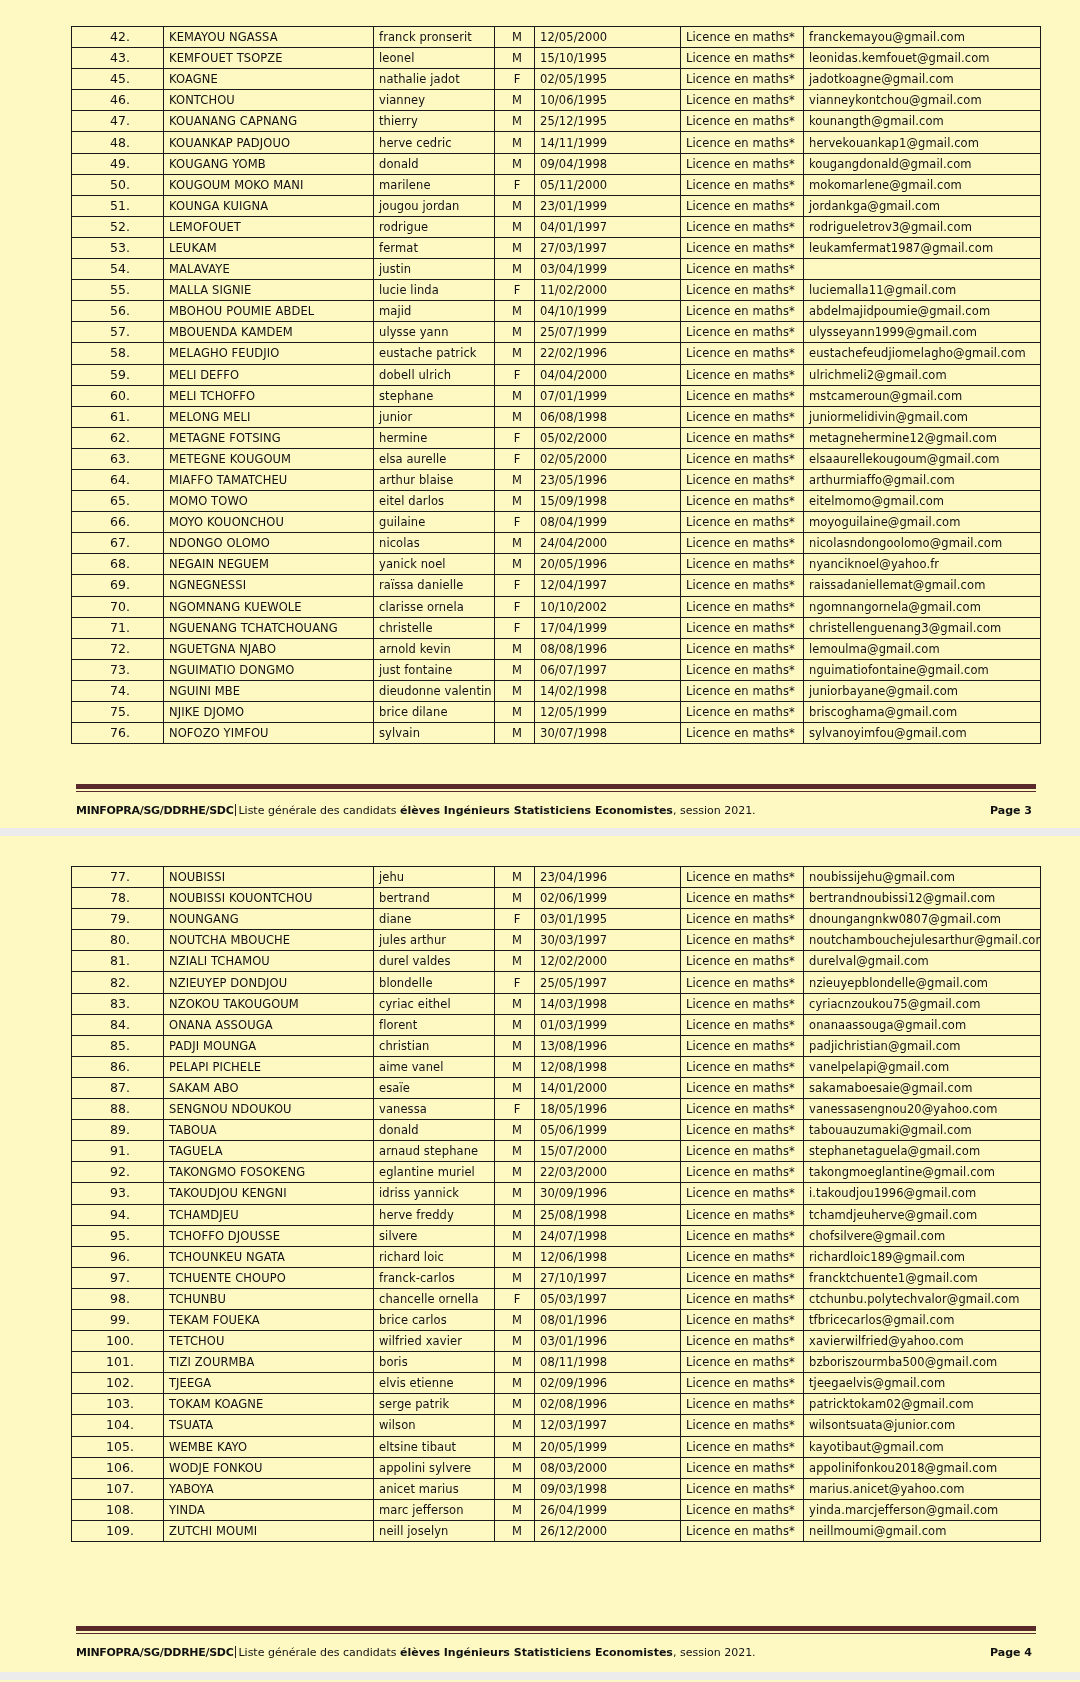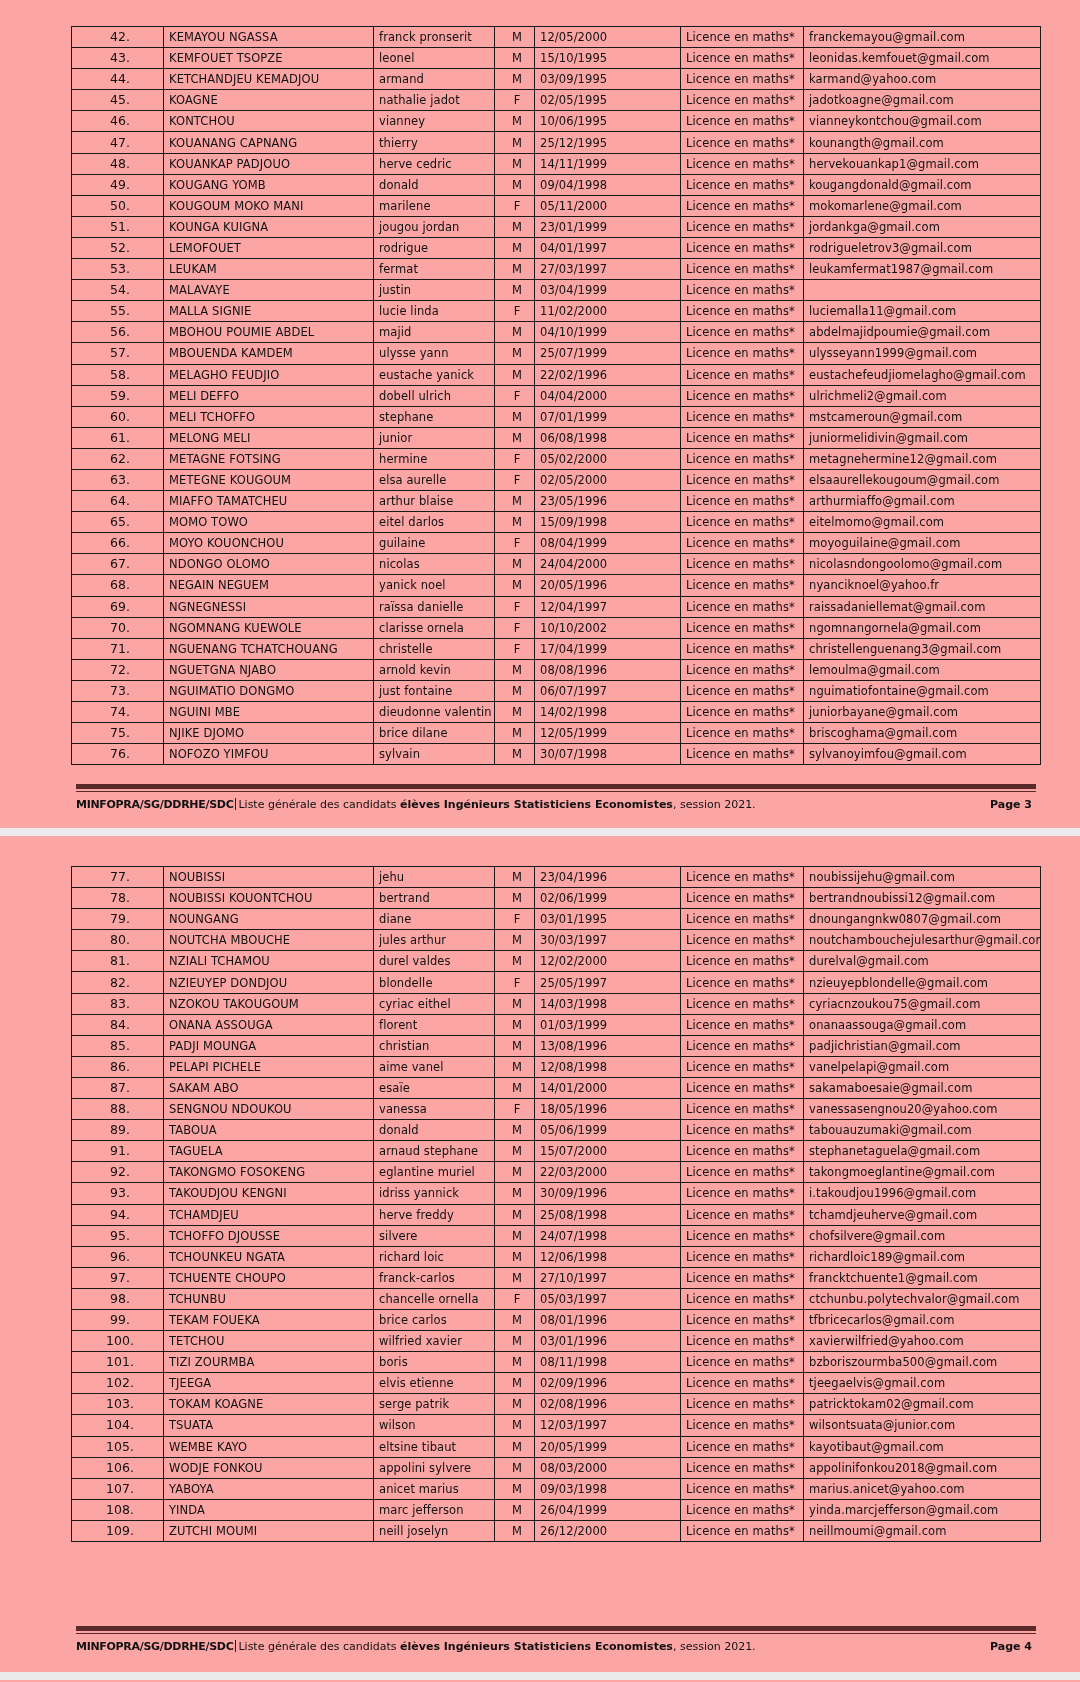--- a/index.html
+++ b/index.html
@@ -1,37 +1,37 @@
 <!DOCTYPE html>
 <html><head>
 <meta charset="utf-8">
 <style>
   html, body { margin: 0; padding: 0; }
   body {
     width: 1080px; height: 1682px; background: #ffffff; position: relative; overflow: hidden;
     font-family: "DejaVu Sans", "Liberation Sans", sans-serif; color: #111;
   }
-  .page { position: absolute; left: 0; width: 1080px; background: #fca5a5; }
+  .page { position: absolute; left: 0; width: 1080px; background: #fef9c3; }
   .page-gap { position: absolute; left: 0; width: 1080px; height: 8px; background: #ececec; }
   table.roster {
     position: absolute; left: 71px; width: 969px;
     border-collapse: collapse; table-layout: fixed;
     font-size: 11.5px; letter-spacing: 0.1px;
   }
   table.roster td {
     border: 1px solid #1a1a1a; height: 20.1px; padding: 0 0 0 5px;
     white-space: nowrap; overflow: hidden; line-height: 20px;
   }
   td.num { text-align: center; padding: 0 20px 0 0; font-size: 12.5px; }
   td.sex { text-align: center; padding: 0; }
   td.name { padding-left: 6px; }
   .footer { position: absolute; left: 76px; width: 960px; }
   .footer .rule-thick { height: 5px; background: #5a2a2a; }
   .footer .rule-thin { height: 1px; background: #5a2a2a; margin-top: 2px; }
-  .footer .line { display: flex; justify-content: space-between; align-items: baseline; margin-top: 6px; font-size: 11px; gap: 32px; }
+  .footer .line { display: flex; justify-content: space-between; align-items: baseline; margin-top: 12px; font-size: 11px; gap: 32px; }
   .footer .org { font-weight: bold; font-family: "DejaVu Sans", sans-serif; letter-spacing: -0.3px; }
   .footer .sep { display: inline-block; width: 1px; height: 12px; background: #222; margin: 0 2px 0 2px; vertical-align: -2px; }
   .footer .desc { font-weight: normal; }
   .footer .bold { font-weight: bold; }
   .footer .pageno { font-weight: bold; margin-right: 4px; }
 </style>
 </head>
 <body>
 
 <div class="page" style="top:0;height:828px;">
@@ -58,29 +58,20 @@
         <tr>
           <td class="num">43.</td>
           <td class="name">KEMFOUET TSOPZE</td>
           <td>leonel</td>
           <td class="sex">M</td>
           <td>15/10/1995</td>
           <td>Licence en maths*</td>
           <td>leonidas.kemfouet@gmail.com</td>
         </tr>
         <tr>
-          <td class="num">44.</td>
-          <td class="name">KETCHANDJEU KEMADJOU</td>
-          <td>armand</td>
-          <td class="sex">M</td>
-          <td>03/09/1995</td>
-          <td>Licence en maths*</td>
-          <td>karmand@yahoo.com</td>
-        </tr>
-        <tr>
           <td class="num">45.</td>
           <td class="name">KOAGNE</td>
           <td>nathalie jadot</td>
           <td class="sex">F</td>
           <td>02/05/1995</td>
           <td>Licence en maths*</td>
           <td>jadotkoagne@gmail.com</td>
         </tr>
         <tr>
           <td class="num">46.</td>
@@ -186,21 +177,21 @@
           <td class="name">MBOUENDA KAMDEM</td>
           <td>ulysse yann</td>
           <td class="sex">M</td>
           <td>25/07/1999</td>
           <td>Licence en maths*</td>
           <td>ulysseyann1999@gmail.com</td>
         </tr>
         <tr>
           <td class="num">58.</td>
           <td class="name">MELAGHO FEUDJIO</td>
-          <td>eustache yanick</td>
+          <td>eustache patrick</td>
           <td class="sex">M</td>
           <td>22/02/1996</td>
           <td>Licence en maths*</td>
           <td>eustachefeudjiomelagho@gmail.com</td>
         </tr>
         <tr>
           <td class="num">59.</td>
           <td class="name">MELI DEFFO</td>
           <td>dobell ulrich</td>
           <td class="sex">F</td>

